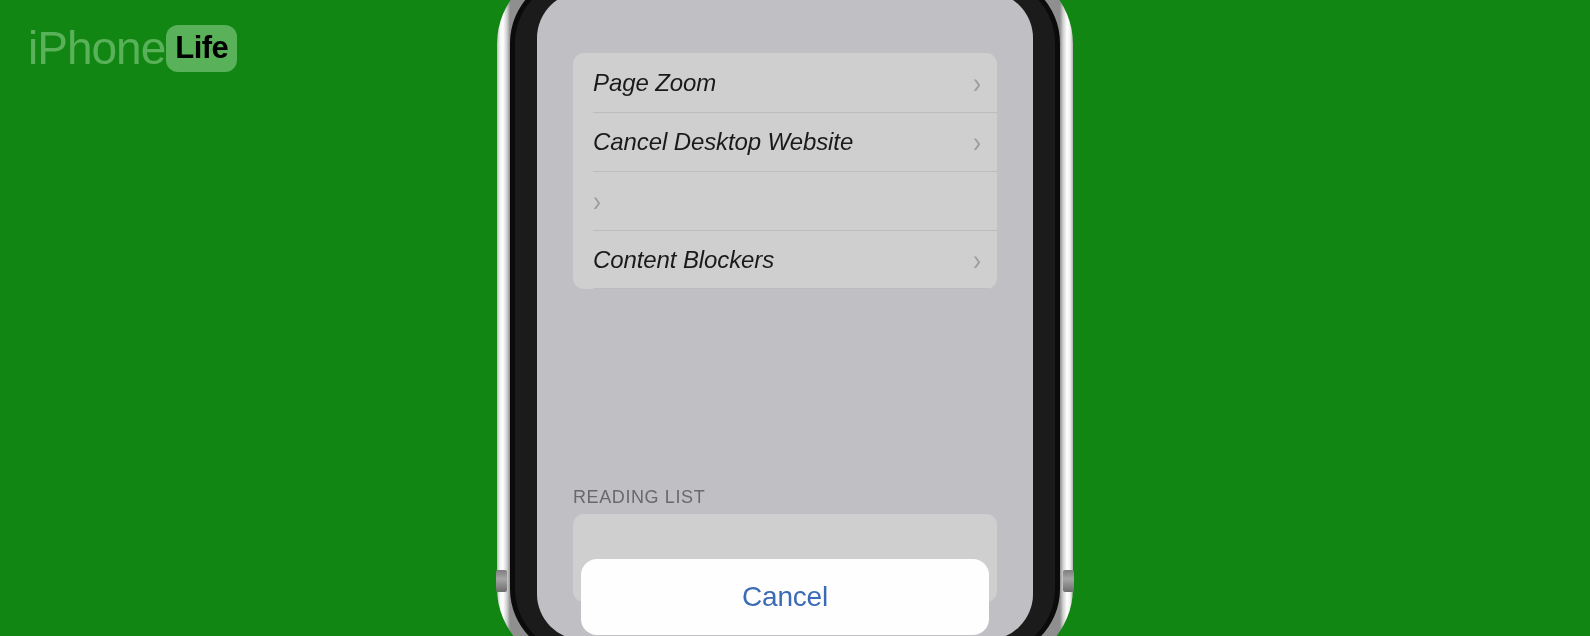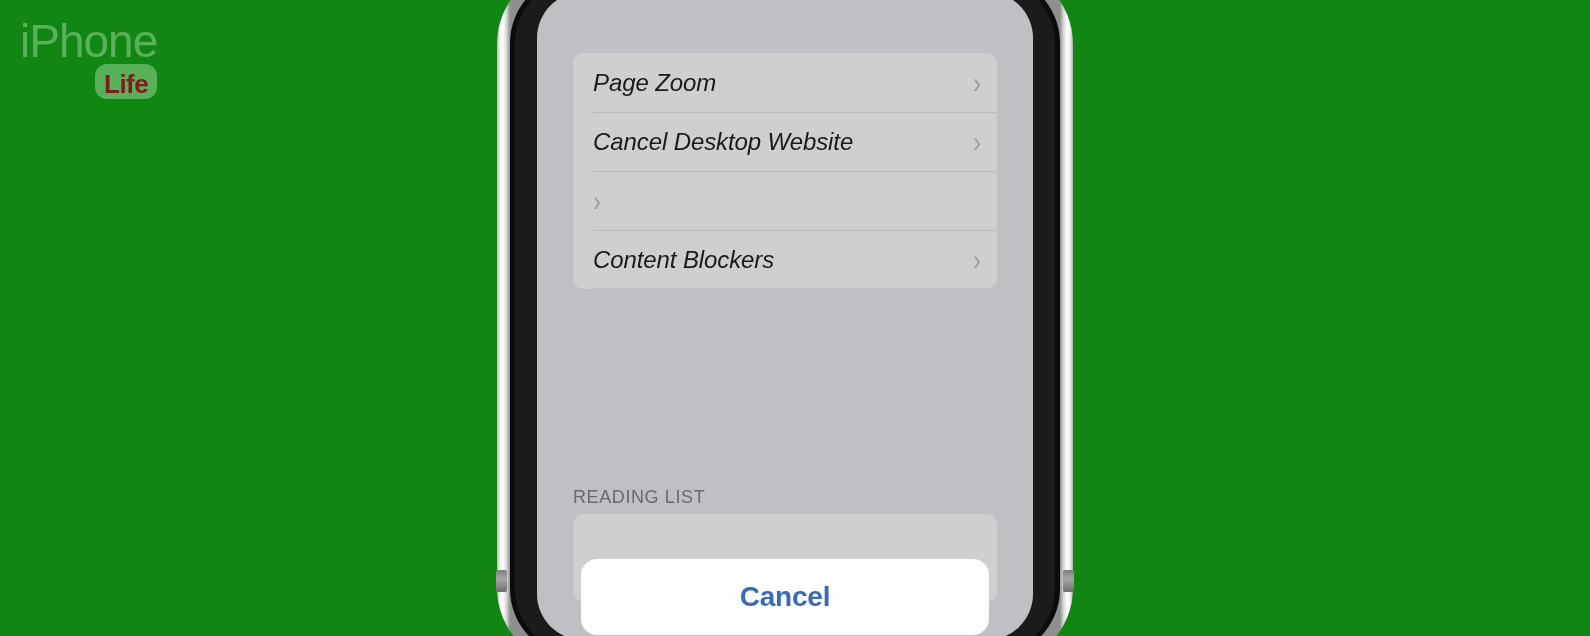--- a/index.html
+++ b/index.html
@@ -11,43 +11,42 @@
     height: 636px;
     overflow: hidden;
     background: #128612;
     font-family: "Liberation Sans", sans-serif;
     position: relative;
   }
 
   
   #brand-logo {
     position: absolute;
-    left: 20px;
+    left: 28px;
     top: 18px;
     display: flex;
-    align-items: flex-end;
+    align-items: center;
     height: 60px;
     user-select: none;
-    flex-direction: column;
   }
   #brand-logo .brand-word {
     font-size: 46px;
     letter-spacing: -1px;
     color: #59b159;
     font-family: "Liberation Sans", sans-serif;
     line-height: 1;
     font-weight: 400;
   }
   #brand-logo .brand-badge {
     margin-left: 1px;
     background: #59b159;
-    color: #7f1d1d;
+    color: #000000;
     border-radius: 12px;
-    padding: 7px 9px 2px 9px;
-    font-size: 26px;
+    padding: 7px 9px 9px 9px;
+    font-size: 31px;
     font-weight: 700;
     line-height: 1;
     letter-spacing: -0.5px;
   }
 
   
   #phone-frame {
     position: absolute;
     left: 497px;
     top: -34px;
@@ -230,21 +229,21 @@
     left: 44px;
     right: 44px;
     top: 567px;
     height: 76px;
     background: #fefefe;
     border-radius: 16px;
     display: flex;
     align-items: center;
     justify-content: center;
     font-size: 28px;
-    font-weight: 700;
+    font-weight: 400;
     color: #3b6bb5;
     letter-spacing: -0.2px;
     cursor: pointer;
   }
 </style>
 </head>
 <body>
 
 <div id="brand-logo">
   <span class="brand-word">iPhone</span>

